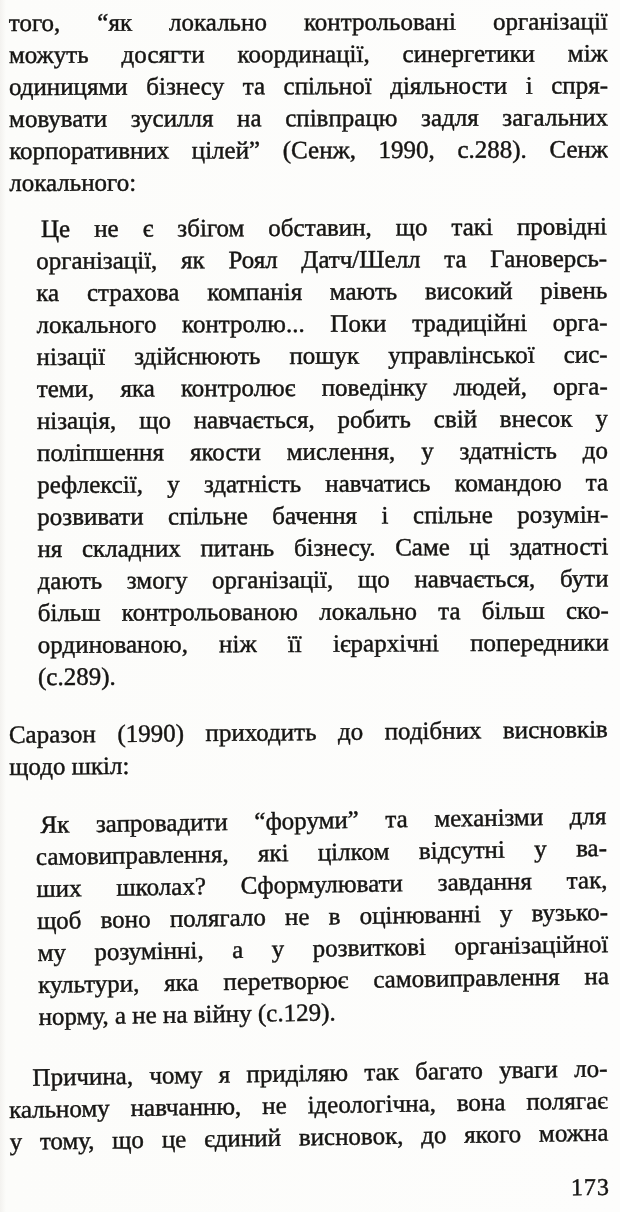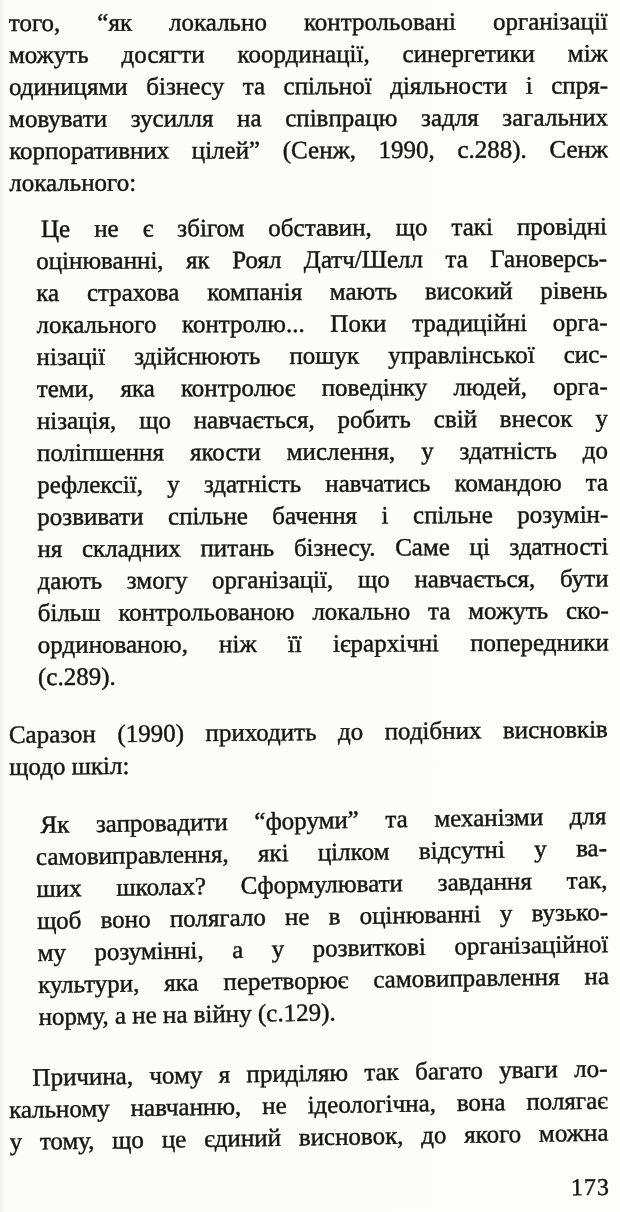--- a/index.html
+++ b/index.html
@@ -67,32 +67,32 @@
       <div class="block paragraph">
         <div class="line"><span class="seg">того, “як локально контрольовані організації</span></div>
         <div class="line"><span class="seg">можуть досягти координації, синергетики між</span></div>
         <div class="line"><span class="seg">одиницями бізнесу та спільної діяльности і спря-</span></div>
         <div class="line"><span class="seg">мовувати зусилля на співпрацю задля загальних</span></div>
         <div class="line"><span class="seg">корпоративних цілей” (Сенж, 1990, с.288). Сенж</span></div>
         <div class="line last"><span class="seg">локального:</span></div>
       </div>
       <div class="block quote">
         <div class="line"><span class="seg">Це не є збігом обставин, що такі провідні</span></div>
-        <div class="line"><span class="seg">оцінюванні, як </span><span class="seg italic">Роял Датч/Шелл</span><span class="seg"> та Гановерсь-</span></div>
+        <div class="line"><span class="seg">організації, як </span><span class="seg italic">Роял Датч/Шелл</span><span class="seg"> та Гановерсь-</span></div>
         <div class="line"><span class="seg">ка страхова компанія мають високий рівень</span></div>
         <div class="line"><span class="seg">локального контролю... Поки традиційні орга-</span></div>
         <div class="line"><span class="seg">нізації здійснюють пошук управлінської сис-</span></div>
         <div class="line"><span class="seg">теми, яка контролює поведінку людей, орга-</span></div>
         <div class="line"><span class="seg">нізація, що навчається, робить свій внесок у</span></div>
         <div class="line"><span class="seg">поліпшення якости мислення, у здатність до</span></div>
         <div class="line"><span class="seg">рефлексії, у здатність навчатись командою та</span></div>
         <div class="line"><span class="seg">розвивати спільне бачення і спільне розумін-</span></div>
         <div class="line"><span class="seg">ня складних питань бізнесу. Саме ці здатності</span></div>
         <div class="line"><span class="seg">дають змогу організації, що навчається, бути</span></div>
-        <div class="line"><span class="seg">більш контрольованою локально </span><span class="seg italic">та</span><span class="seg"> можуть ско-</span></div>
+        <div class="line"><span class="seg">більш контрольованою локально </span><span class="seg italic">та</span><span class="seg"> більш ско-</span></div>
         <div class="line"><span class="seg">ординованою, ніж її ієрархічні попередники</span></div>
         <div class="line last"><span class="seg">(с.289).</span></div>
       </div>
       <div class="block paragraph">
         <div class="line"><span class="seg">Саразон (1990) приходить до подібних висновків</span></div>
         <div class="line last"><span class="seg">щодо шкіл:</span></div>
       </div>
       <div class="block quote">
         <div class="line"><span class="seg">Як запровадити “форуми” та механізми для</span></div>
         <div class="line"><span class="seg">самовиправлення, які цілком відсутні у ва-</span></div>

